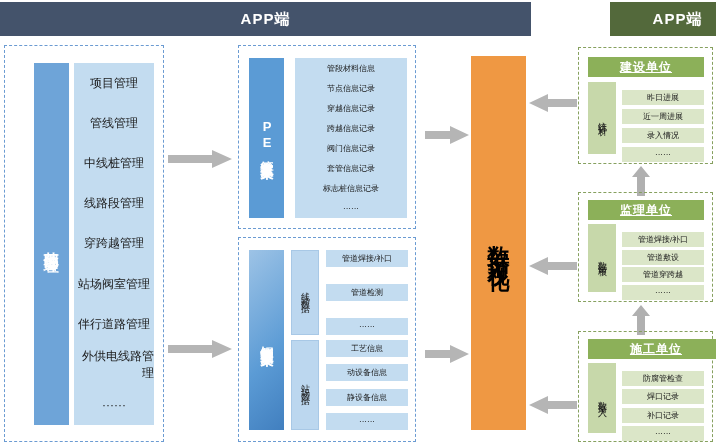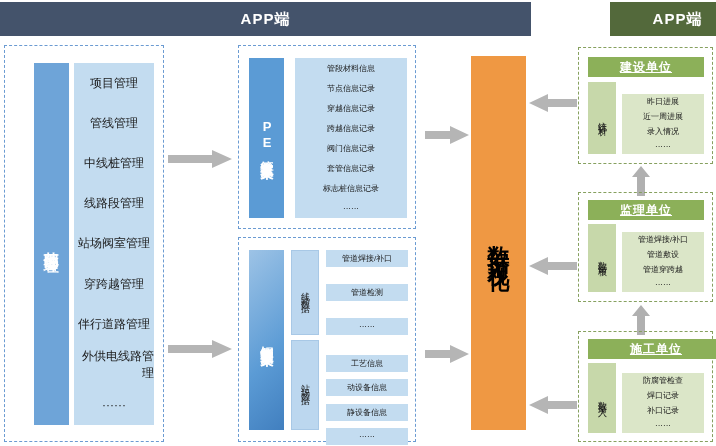--- a/index.html
+++ b/index.html
@@ -72,21 +72,21 @@
   .sub-bar{
     width:28px;background:#bcd7ef;color:#1a1a1a;
     writing-mode:vertical-rl;text-orientation:upright;
     display:flex;align-items:center;justify-content:center;
     font-size:9px;letter-spacing:4px;border:1px solid #a8c8e6;
   }
   #steel-line-bar{left:291px;top:250px;height:85px;}
   #steel-stat-bar{left:291px;top:340px;height:90px;}
   .sgroup{display:flex;flex-direction:column;justify-content:space-between;}
   #steel-line-list{left:326px;top:250px;width:82px;height:85px;}
-  #steel-stat-list{left:326px;top:355px;width:82px;height:90px;text-align:center;}
+  #steel-stat-list{left:326px;top:340px;width:82px;height:90px;text-align:center;}
   .scell{
     background:#c3dcf0;color:#1a1a1a;
     font-size:8px;display:flex;align-items:center;justify-content:center;
     height:17px;
   }
 
   
   #viz-block{
     left:471px;top:56px;width:55px;height:374px;
     background:#ef9843;color:#000000;
@@ -105,21 +105,21 @@
     background:#8cb059;color:#ffffff;font-size:12px;font-weight:bold;
     display:flex;align-items:center;justify-content:center;
     text-decoration:underline;letter-spacing:1px;
   }
   .pside{
     background:#c7d8aa;color:#1a1a1a;
     writing-mode:vertical-rl;text-orientation:upright;
     display:flex;align-items:center;justify-content:center;
     font-size:9px;letter-spacing:2px;
   }
-  .plist{display:flex;flex-direction:column;justify-content:flex-end;}
+  .plist{display:flex;flex-direction:column;justify-content:space-between;margin-top:8px;}
   .pcell2{
     background:#dbe6c8;color:#1a1a1a;
     font-size:8px;display:flex;align-items:center;justify-content:center;
     height:15px;
   }
 
   #build-title{left:588px;top:57px;width:116px;height:20px;}
   #build-side{left:588px;top:82px;width:28px;height:72px;}
   #build-list{left:622px;top:82px;width:82px;height:72px;}
 
@@ -155,24 +155,24 @@
   <div class="lcell">
       <span>管线管理</span>
     </div>
   <div class="lcell">
       <span>中线桩管理</span>
     </div>
   <div class="lcell">
       <span>线路段管理</span>
     </div>
   <div class="lcell">
+      <span>穿跨越管理</span>
+    </div>
+  <div class="lcell">
       <span>站场阀室管理</span>
-    </div>
-  <div class="lcell">
-      <span>穿跨越管理</span>
     </div>
   <div class="lcell">
       <span>伴行道路管理</span>
     </div>
   <div class="lcell">
       <span>外供电线路管理</span>
     </div>
   <div class="lcell">
       <span>······</span>
     </div>

